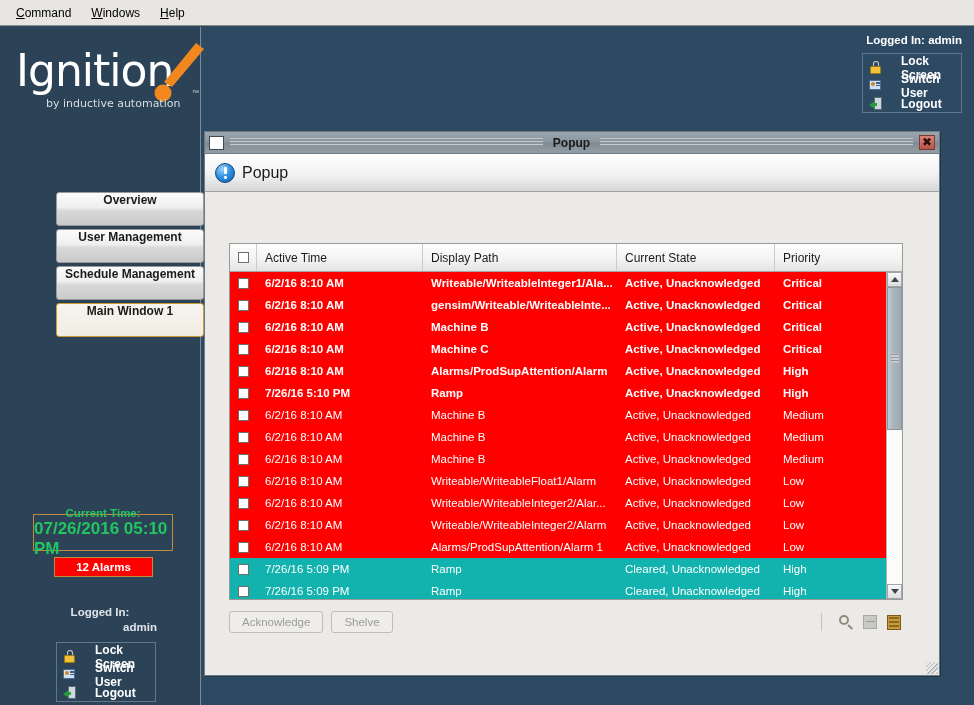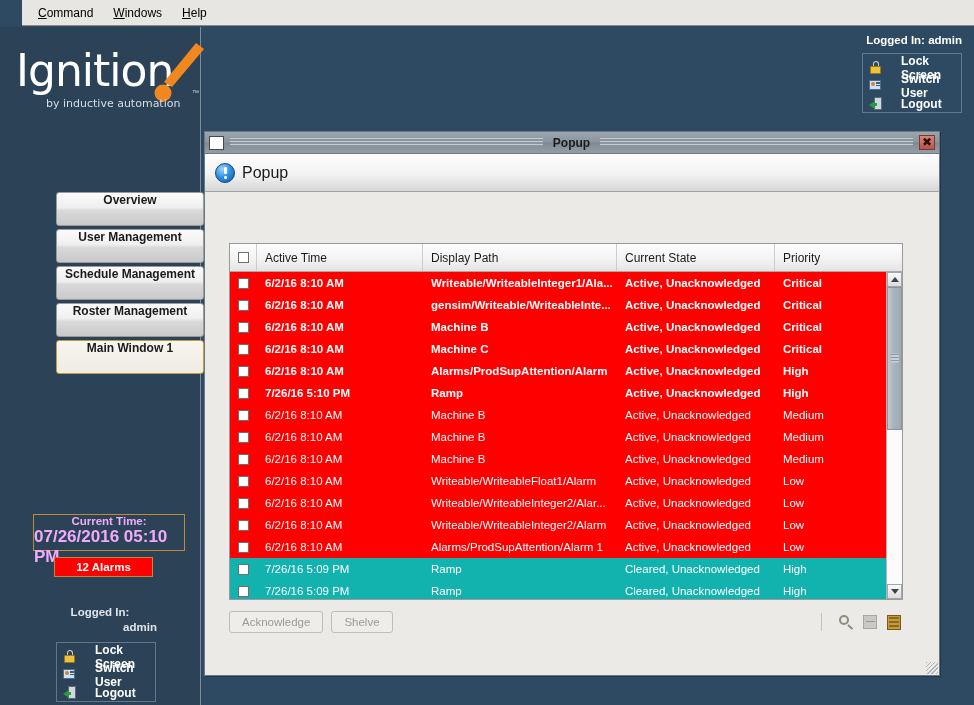--- a/index.html
+++ b/index.html
@@ -6,21 +6,21 @@
   body{
     width:974px;height:705px;overflow:hidden;
     font-family:"Liberation Sans", sans-serif;
     background:#2e4a63;
     -webkit-font-smoothing:none;
   }
   
   #menubar{
     height:26px;background:#e8e6e2;
     border-bottom:1px solid #8a8a8a;
-    display:flex;align-items:center;padding-left:6px;box-sizing:border-box;margin-left:22px;
+    display:flex;align-items:center;padding-left:6px;box-sizing:border-box;
   }
   .menu-item{
     font-size:12px;color:#000;padding:3px 10px;cursor:default;
   }
   .menu-item u{text-decoration:underline;}
   
   #desktop{
     position:absolute;left:0;top:27px;width:974px;height:678px;
     background:#2e4a63;
   }
@@ -51,24 +51,24 @@
     border:1px solid #9a9a9a;border-radius:3px;
     display:flex;align-items:flex-start;justify-content:center;
     font-size:12px;font-weight:bold;color:#1a1a1a;cursor:default;
   }
   .navbtn.selected{
     background:linear-gradient(to bottom,#f7f5ef 0%,#efece3 100%);
     border:1px solid #c79a3c;
   }
   
   #timebox{
-    position:absolute;left:33px;top:487px;width:152px;height:37px;
+    position:absolute;left:33px;top:487px;width:140px;height:37px;
     border:1px solid #c08a3e;box-sizing:border-box;
-    display:flex;flex-direction:column;align-items:center;
-    color:#f0abfc;
+    display:flex;flex-direction:column;align-items:center;justify-content:center;
+    color:#22c55e;
   }
   #timebox .t1{font-size:11.5px;font-weight:bold;}
   #timebox .t2{font-size:17px;font-weight:bold;}
   #alarmbtn{
     position:absolute;left:54px;top:530px;width:99px;height:20px;
     background:#ff0000;border:1px solid #c08a3e;box-sizing:border-box;
     display:flex;align-items:center;justify-content:center;
     color:#ffffff;font-size:11.5px;font-weight:bold;cursor:default;
   }
   .loggedin-label{
@@ -266,23 +266,20 @@
 
     <div id="navlist">
       <div class="navbtn">
           <span>Overview</span>
         </div>
       <div class="navbtn">
           <span>User Management</span>
         </div>
       <div class="navbtn">
           <span>Schedule Management</span>
-        </div>
-      <div class="navbtn">
-          <span>Roster Management</span>
         </div>
       <div class="navbtn selected">
           <span>Main Window 1</span>
         </div>
     </div>
 
     <div id="timebox">
       <div class="t1">Current Time:</div>
       <div class="t2">07/26/2016 05:10 PM</div>
     </div>

